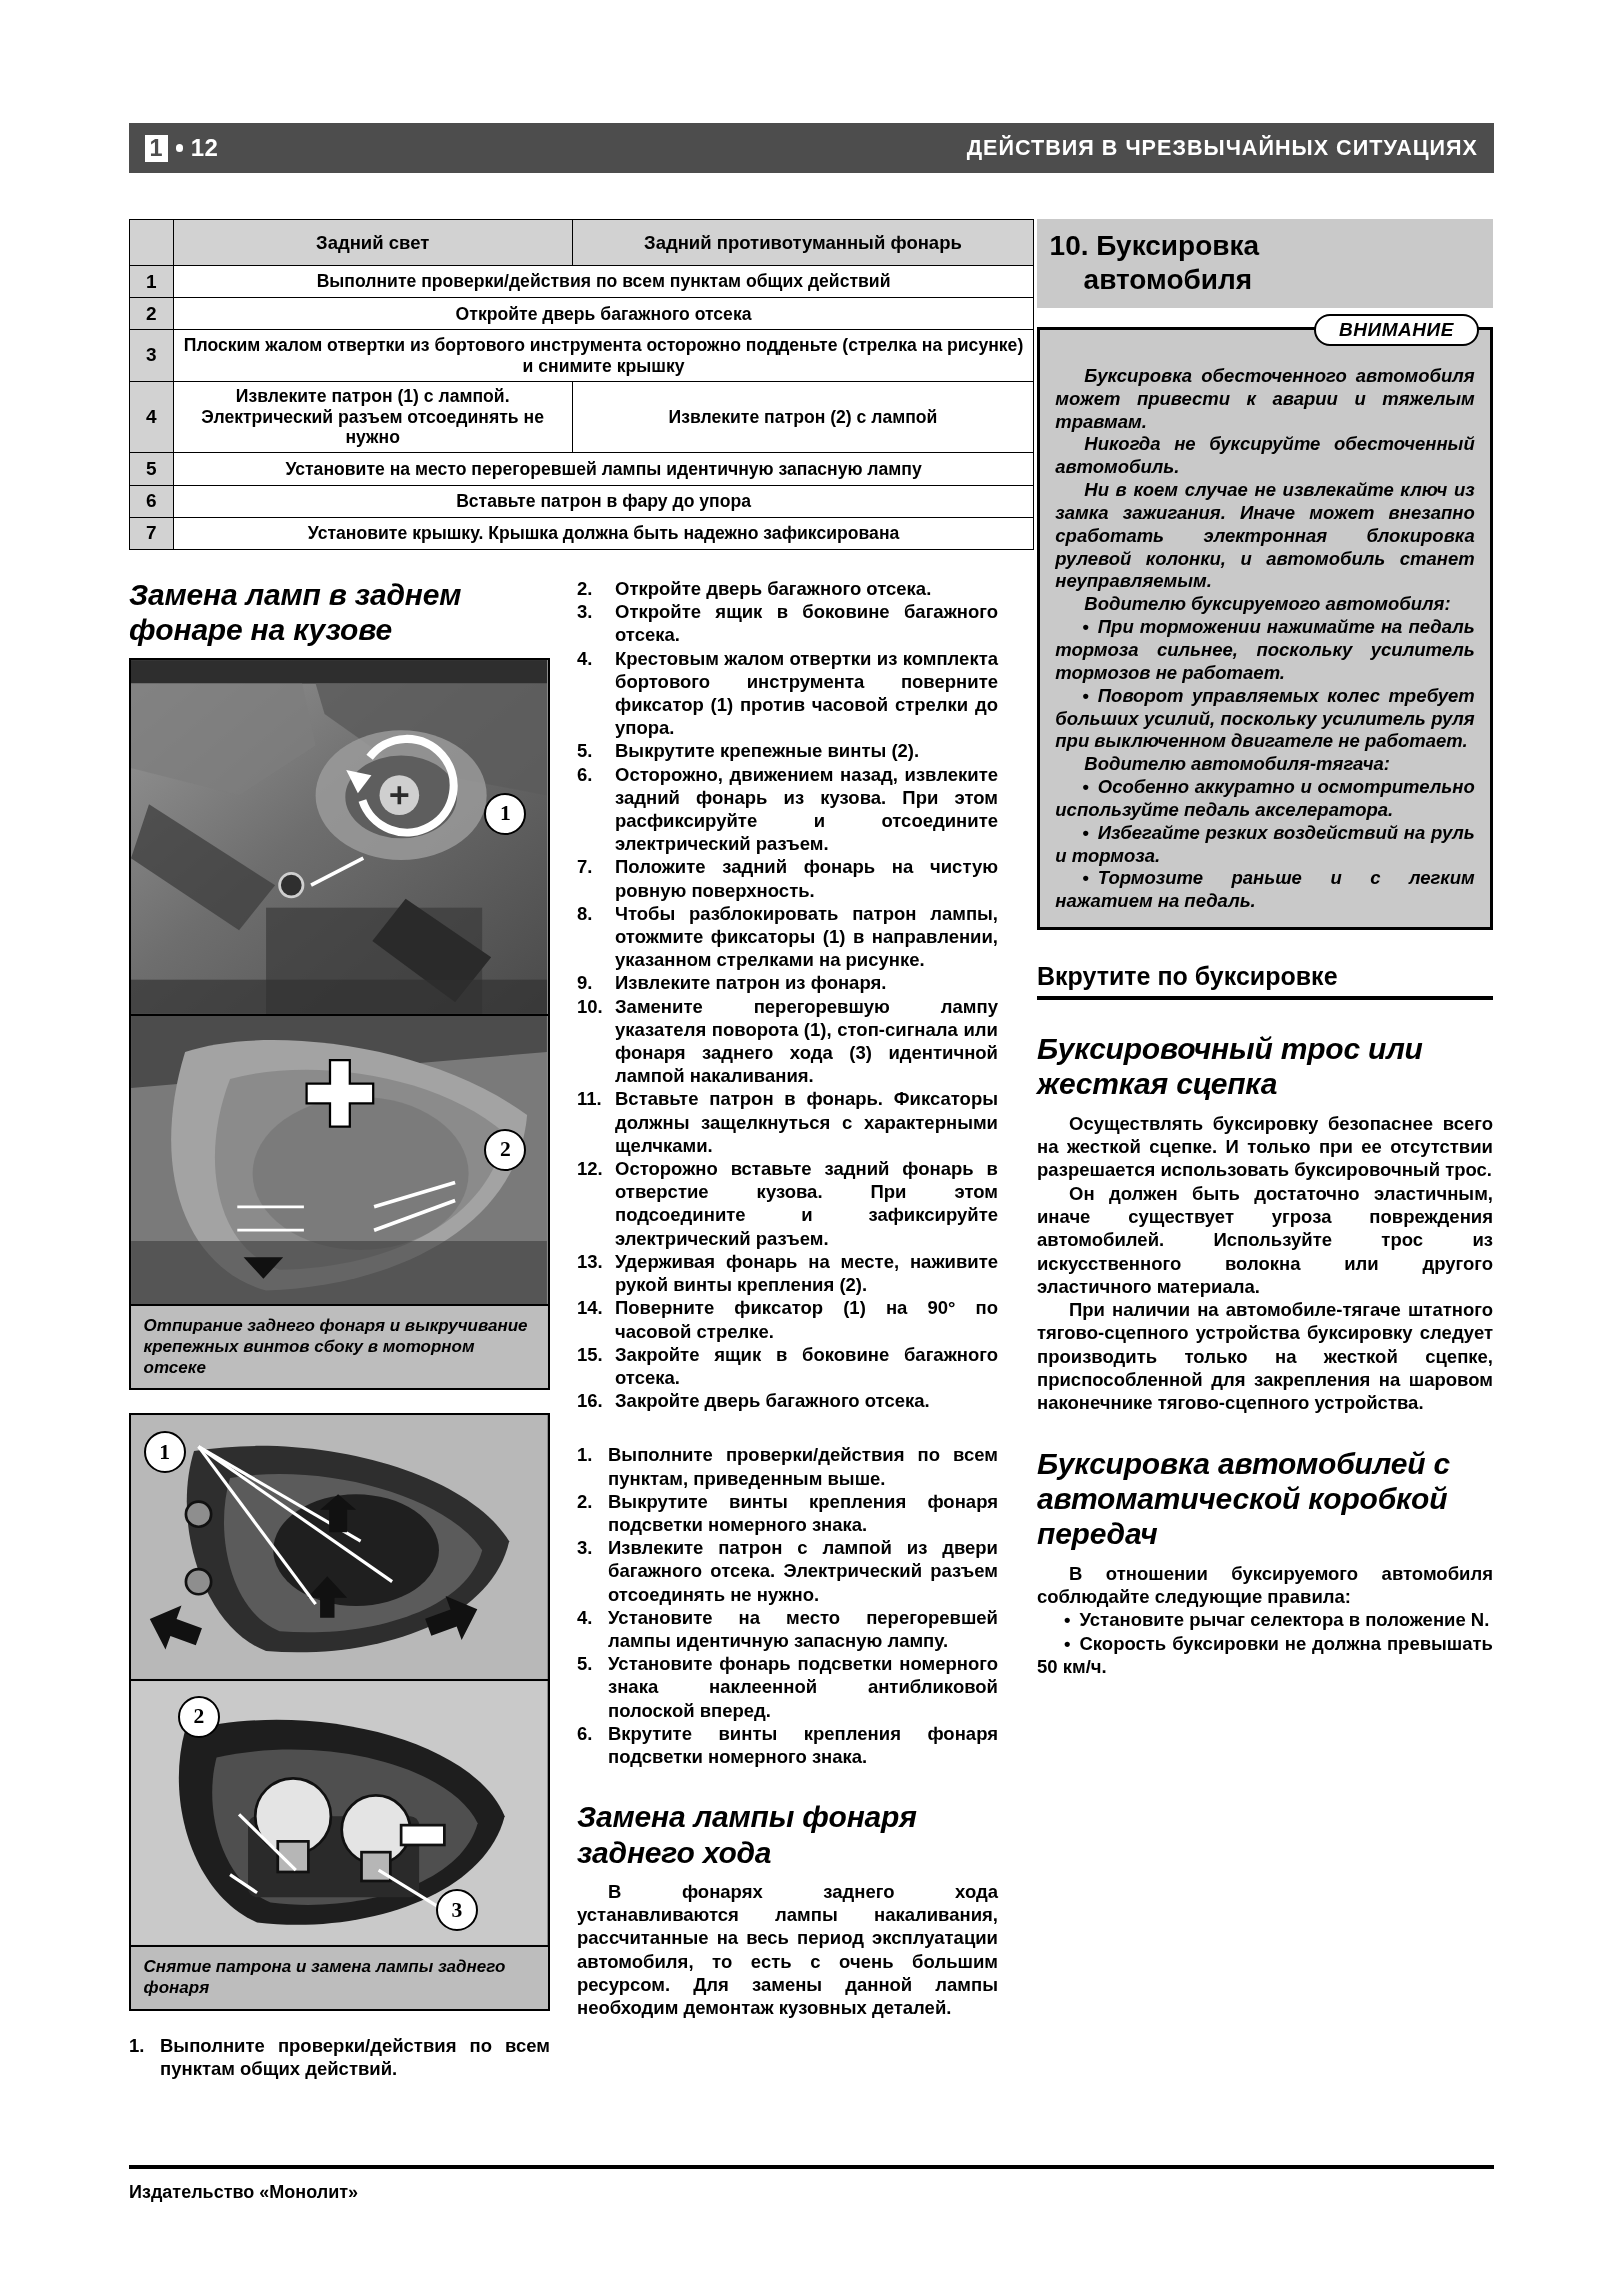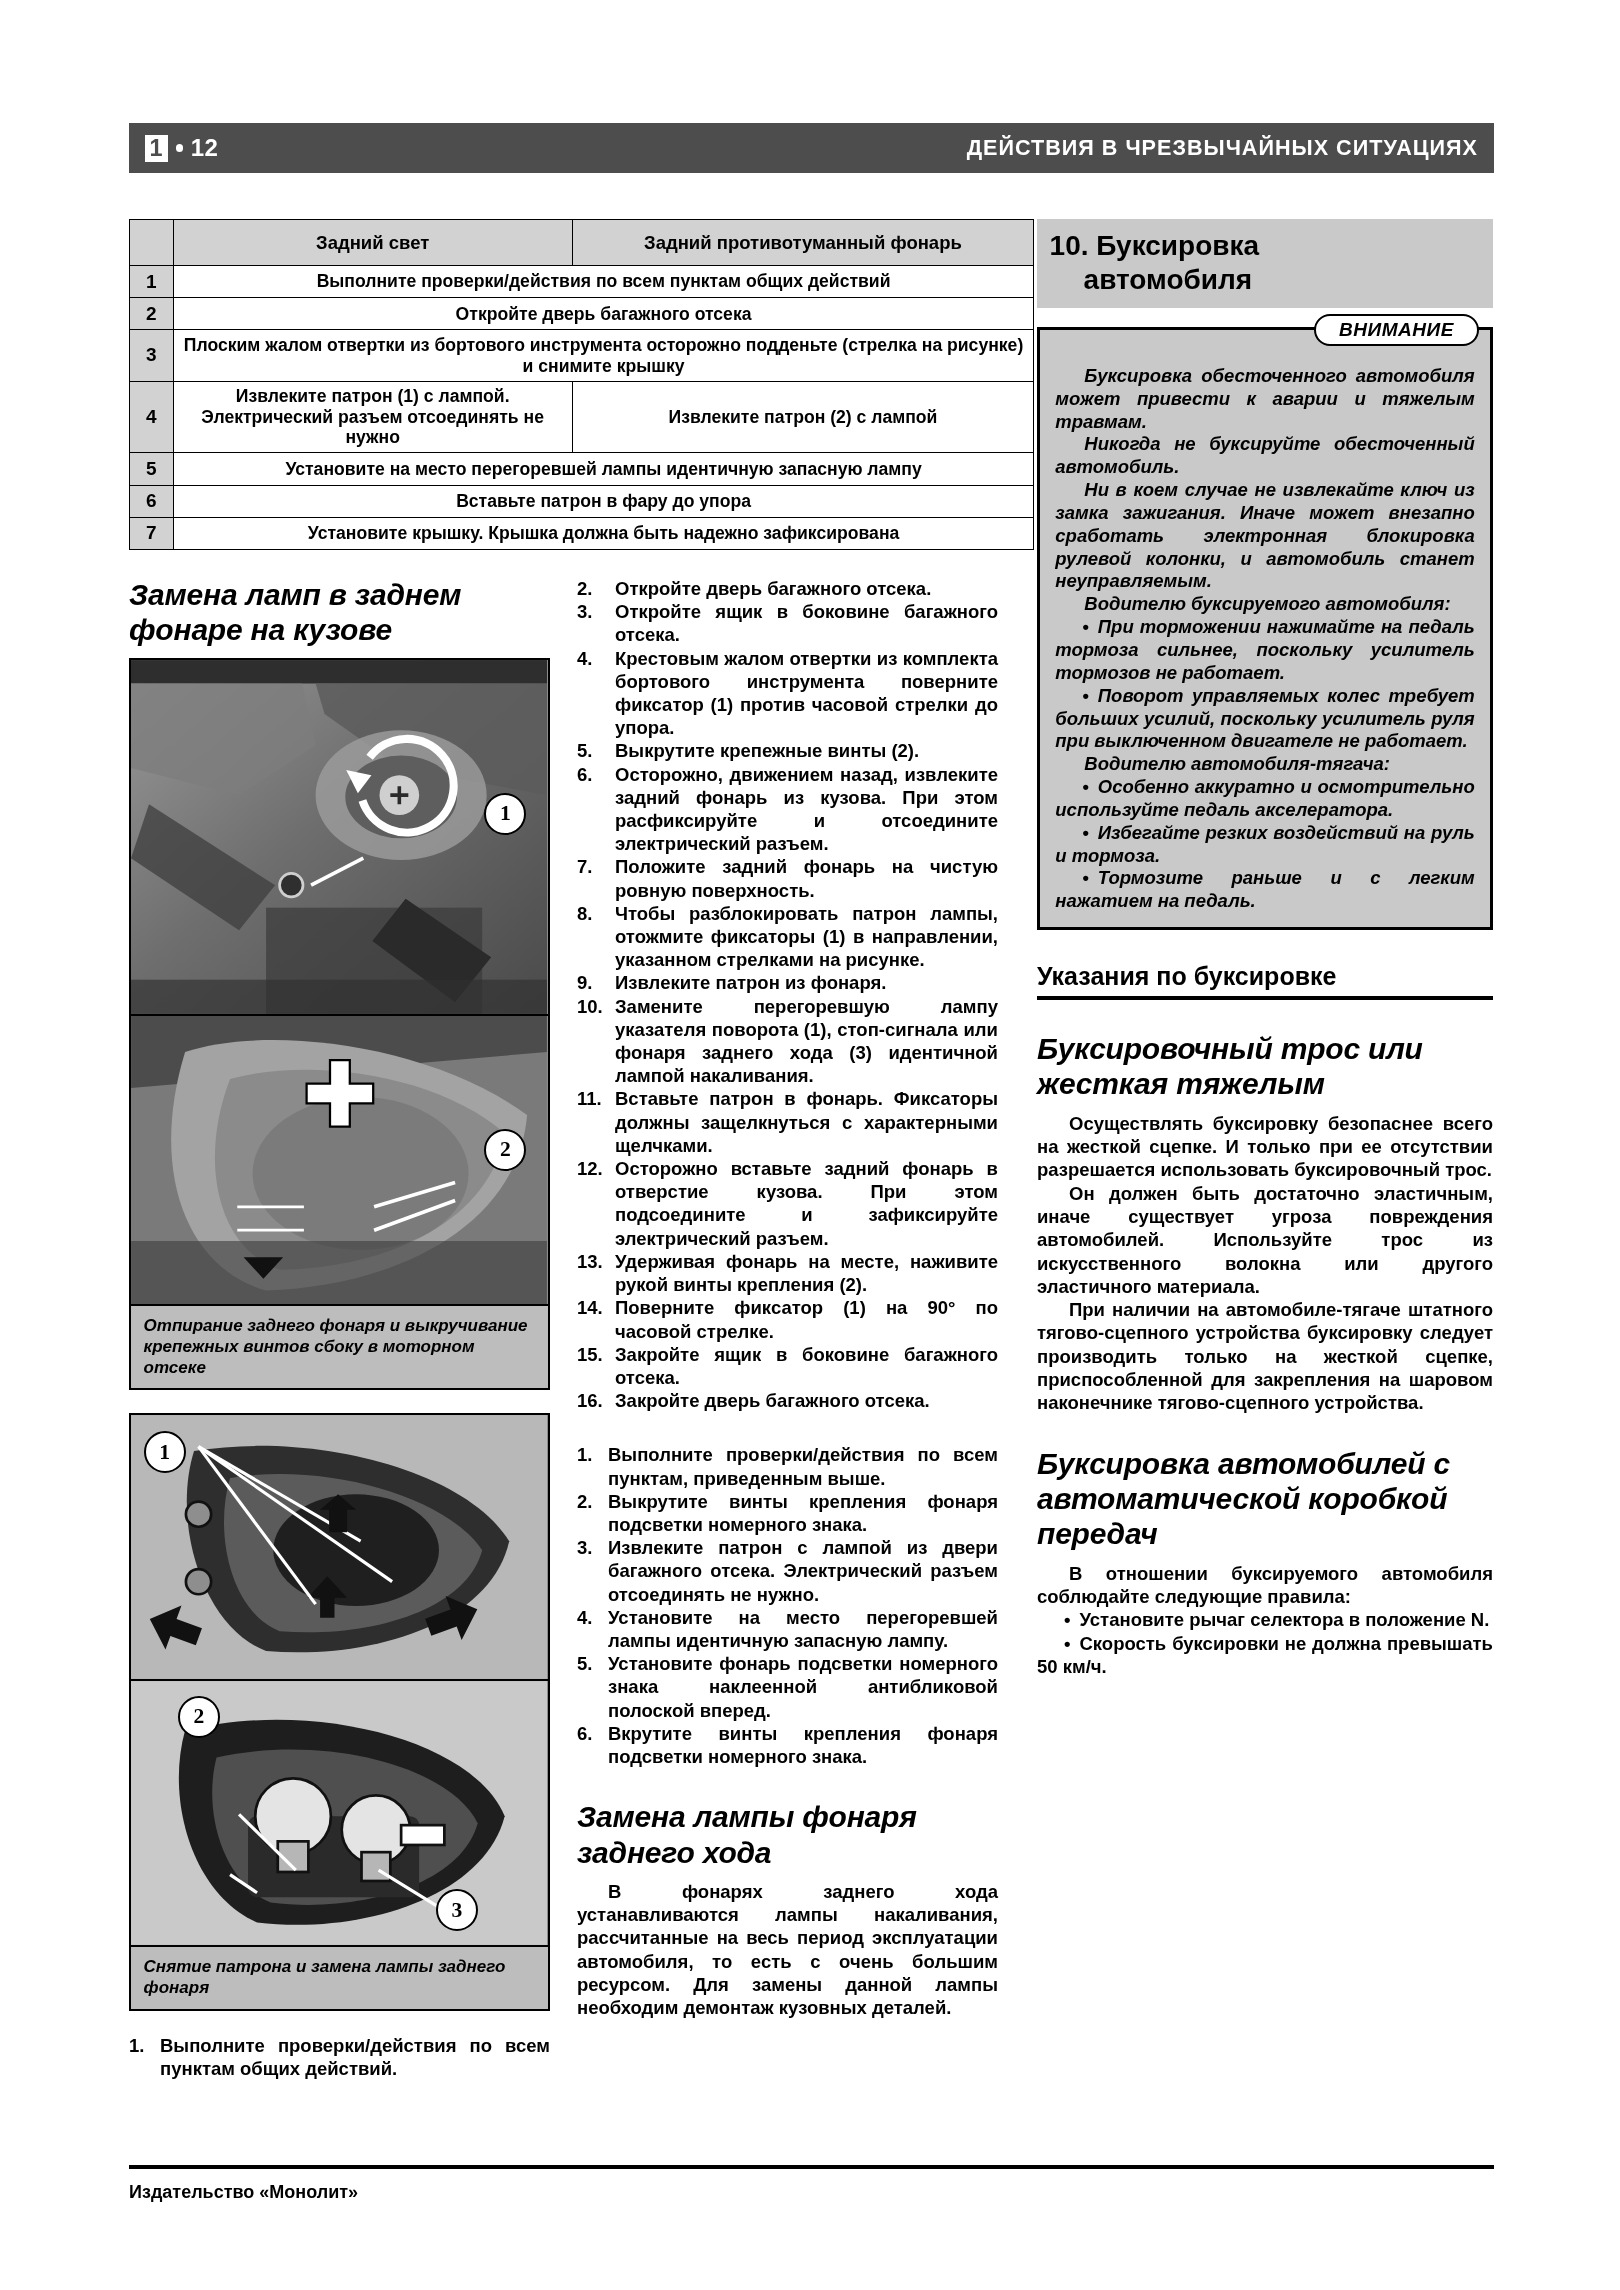--- a/index.html
+++ b/index.html
@@ -593,25 +593,25 @@
 
       <p class="warn-p" style="text-indent:29px;">Водителю автомобиля-тягача:</p>
 
       <p class="warn-bullet"><span class="bul">•</span><span>Особенно аккуратно и осмотрительно используйте педаль акселератора.</span></p>
       <p class="warn-bullet"><span class="bul">•</span><span>Избегайте резких воздействий на руль и тормоза.</span></p>
       <p class="warn-bullet"><span class="bul">•</span><span>Тормозите раньше и с легким нажатием на педаль.</span></p>
     </div>
 
     <div class="spacer-34"></div>
 
-    <h2 class="big-head">Указания по буксировке</h2>
+    <h2 class="big-head">Вкрутите по буксировке</h2>
 
     <div class="spacer-34"></div>
 
-    <h2 class="sub-head">Буксировочный трос или жесткая тяжелым</h2>
+    <h2 class="sub-head">Буксировочный трос или жесткая сцепка</h2>
 
     <p class="r-para">Осуществлять буксировку безопаснее всего на жесткой сцепке. И только при ее отсутствии разрешается использовать буксировочный трос.</p>
     <p class="r-para">Он должен быть достаточно эластичным, иначе существует угроза повреждения автомобилей. Используйте трос из искусственного волокна или другого эластичного материала.</p>
     <p class="r-para">При наличии на автомобиле-тягаче штатного тягово-сцепного устройства буксировку следует производить только на жесткой сцепке, приспособленной для закрепления на шаровом наконечнике тягово-сцепного устройства.</p>
 
     <div class="spacer-34"></div>
 
     <h2 class="sub-head">Буксировка автомобилей с автоматической коробкой передач</h2>
 
     <p class="r-para">В отношении буксируемого автомобиля соблюдайте следующие правила:</p>

